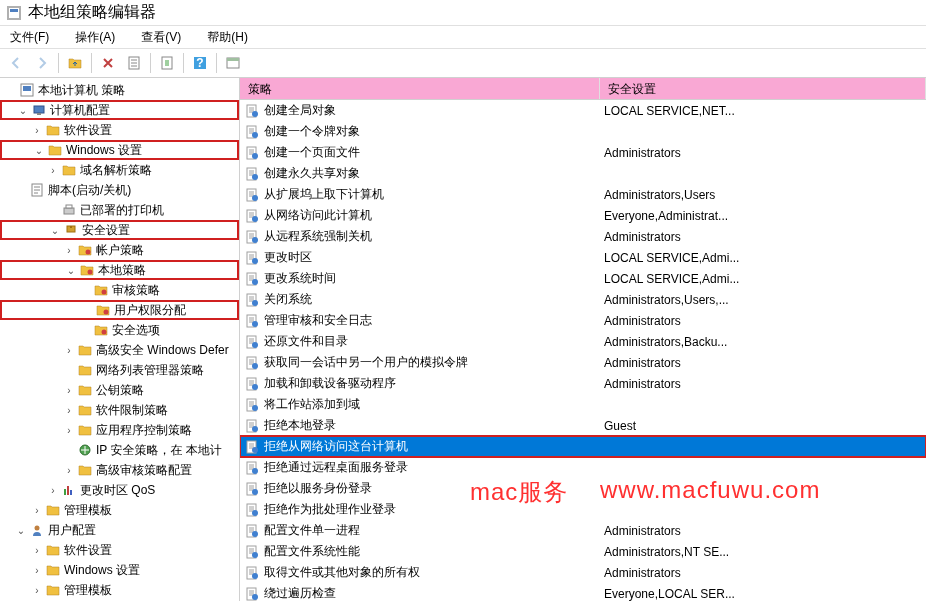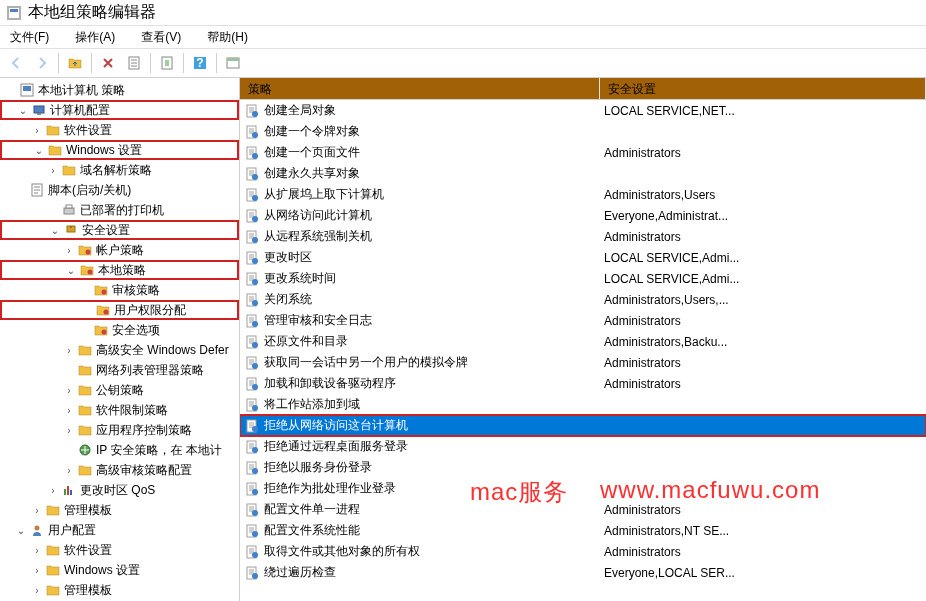--- a/index.html
+++ b/index.html
@@ -85,21 +85,21 @@
     }
     .list-pane {
       flex: 1;
       overflow: auto;
       position: relative;
     }
     .list-header {
       display: flex;
       height: 22px;
       border-bottom: 1px solid #d0d0d0;
-      background: #a16207;
+      background: #f9a8d4;
       position: sticky;
       top: 0;
     }
     .col-header {
       padding: 3px 8px;
       border-right: 1px solid #e0e0e0;
       font-size: 12px;
     }
     .col1 { width: 360px; }
     .col2 { flex: 1; }
@@ -720,20 +720,33 @@
               <svg width="14" height="14">
                 <rect x="2" y="1" width="9" height="12" fill="#fff" stroke="#a0a0a0"></rect>
                 <path d="M4 4 L9 4 M4 6 L9 6 M4 8 L9 8" stroke="#a0a0a0"></path>
                 <circle cx="10" cy="10" r="3" fill="#4080d0"></circle>
               </svg>
             </span>
             <span>将工作站添加到域</span>
           </div>
           <div class="list-cell c2"></div>
         </div>
+        <div class="list-row">
+          <div class="list-cell c1">
+            <span class="policy-icon">
+              <svg width="14" height="14">
+                <rect x="2" y="1" width="9" height="12" fill="#fff" stroke="#a0a0a0"></rect>
+                <path d="M4 4 L9 4 M4 6 L9 6 M4 8 L9 8" stroke="#a0a0a0"></path>
+                <circle cx="10" cy="10" r="3" fill="#4080d0"></circle>
+              </svg>
+            </span>
+            <span>拒绝本地登录</span>
+          </div>
+          <div class="list-cell c2">Guest</div>
+        </div>
         <div class="list-row selected" style="outline: rgb(208, 32, 32) solid 2px; outline-offset: -1px;">
           <div class="list-cell c1">
             <span class="policy-icon">
               <svg width="14" height="14">
                 <rect x="2" y="1" width="9" height="12" fill="#fff" stroke="#a0a0a0"></rect>
                 <path d="M4 4 L9 4 M4 6 L9 6 M4 8 L9 8" stroke="#a0a0a0"></path>
                 <circle cx="10" cy="10" r="3" fill="#4080d0"></circle>
               </svg>
             </span>
             <span>拒绝从网络访问这台计算机</span>

